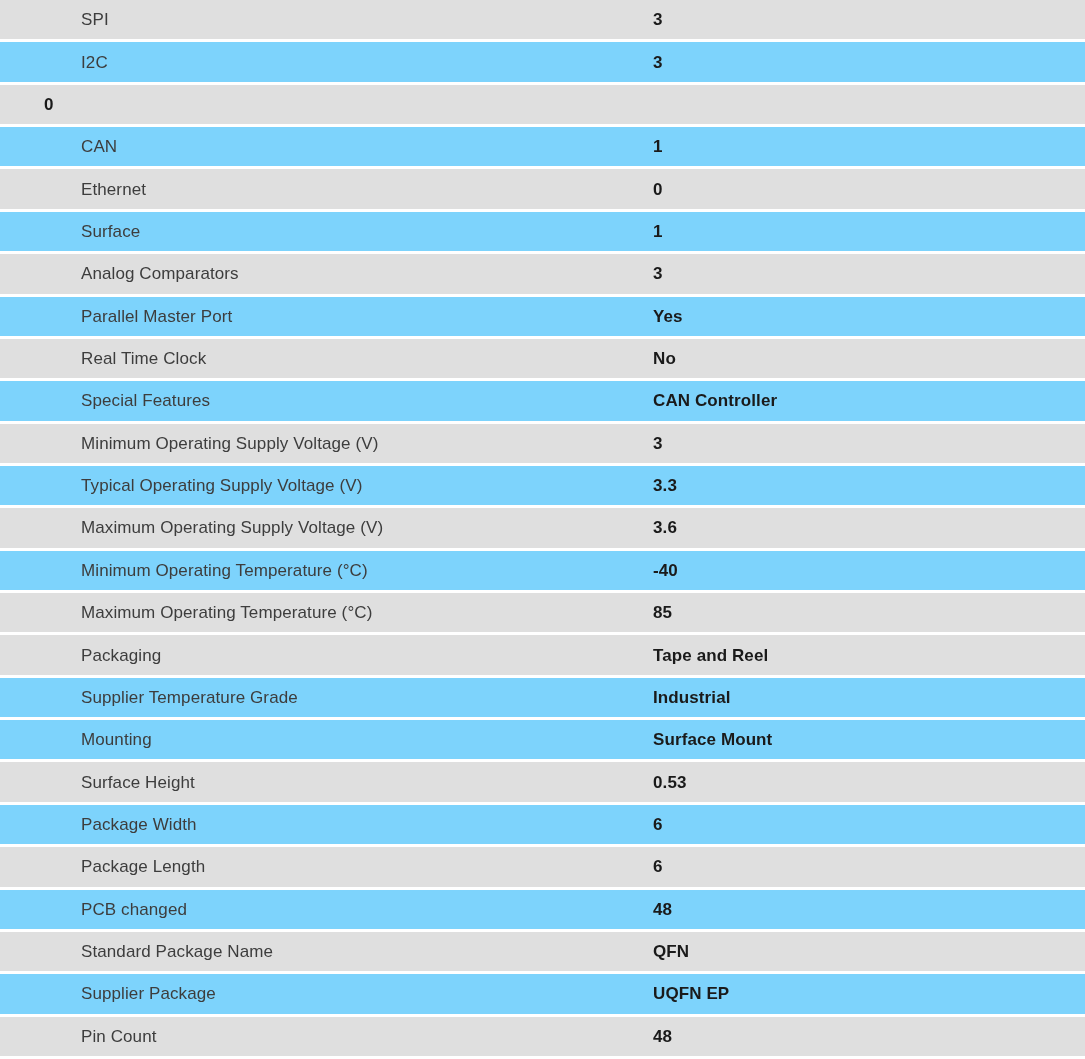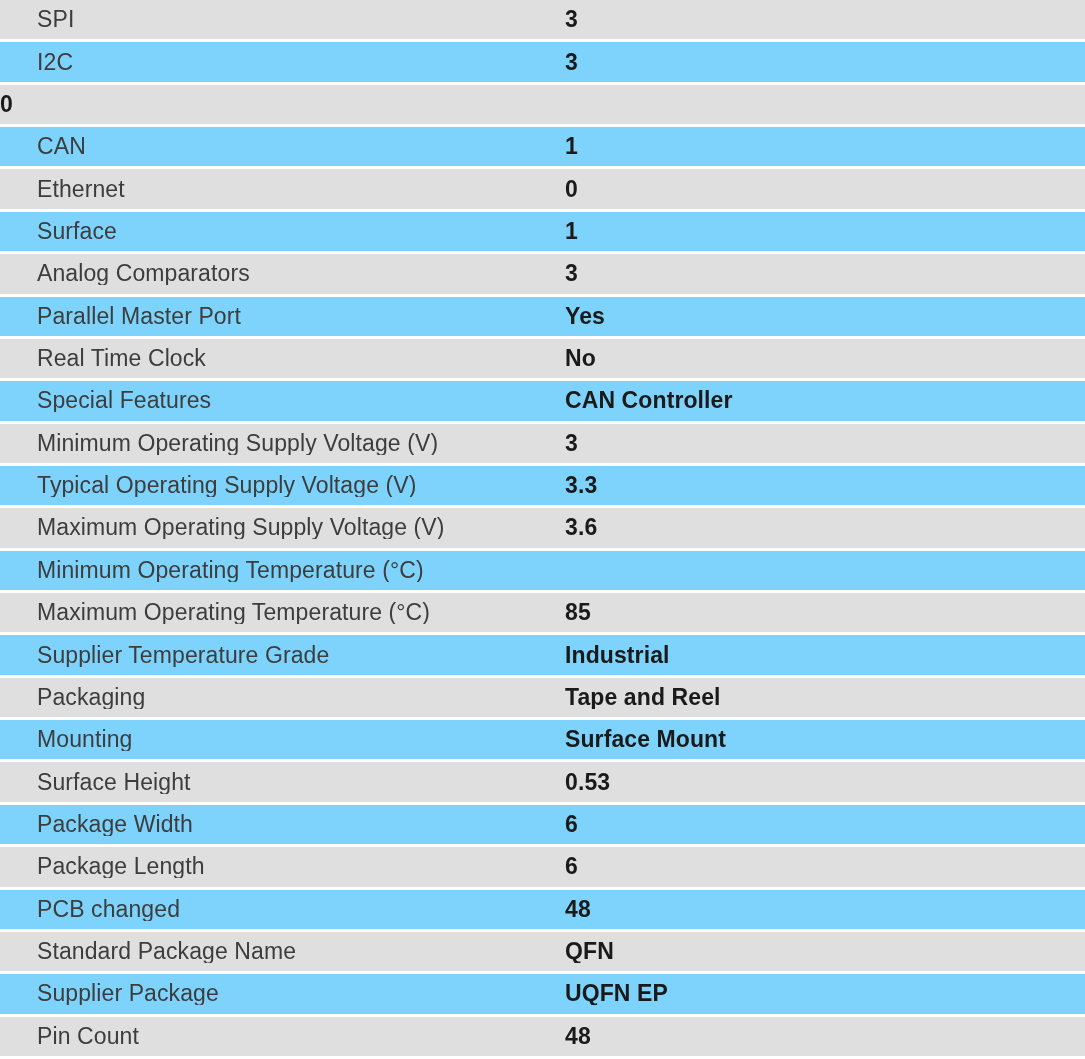--- a/index.html
+++ b/index.html
@@ -23,24 +23,25 @@
     box-sizing: border-box;
     border-bottom: 3px solid #ffffff;
   }
   .row.odd {
     background: var(--alt-row, #dfdfdf);
   }
   .row.even {
     background: #7dd3fc;
   }
   .cell {
-    font-size: 23px;
+    font-size: 17px;
     line-height: 1;
     white-space: nowrap;
     overflow: hidden;
+    margin-left: 44px;
   }
   .cell.label {
     flex: 0 0 528px;
     padding-left: 37px;
     box-sizing: content-box;
     color: var(--label-color, #3d3d3d);
     font-weight: 400;
     letter-spacing: 0.1px;
   }
   .cell.value {
@@ -100,32 +101,33 @@
     <div class="row even">
       <div class="cell label">Typical Operating Supply Voltage (V)</div>
       <div class="cell value">3.3</div>
     </div>
     <div class="row odd">
       <div class="cell label">Maximum Operating Supply Voltage (V)</div>
       <div class="cell value">3.6</div>
     </div>
     <div class="row even">
       <div class="cell label">Minimum Operating Temperature (°C)</div>
+      <div class="cell value">-40</div>
     </div>
     <div class="row odd">
       <div class="cell label">Maximum Operating Temperature (°C)</div>
       <div class="cell value">85</div>
     </div>
+    <div class="row odd">
+      <div class="cell label">Packaging</div>
+      <div class="cell value">Tape and Reel</div>
+    </div>
     <div class="row even">
       <div class="cell label">Supplier Temperature Grade</div>
       <div class="cell value">Industrial</div>
-    </div>
-    <div class="row odd">
-      <div class="cell label">Packaging</div>
-      <div class="cell value">Tape and Reel</div>
     </div>
     <div class="row even">
       <div class="cell label">Mounting</div>
       <div class="cell value">Surface Mount</div>
     </div>
     <div class="row odd">
       <div class="cell label">Surface Height</div>
       <div class="cell value">0.53</div>
     </div>
     <div class="row even">

